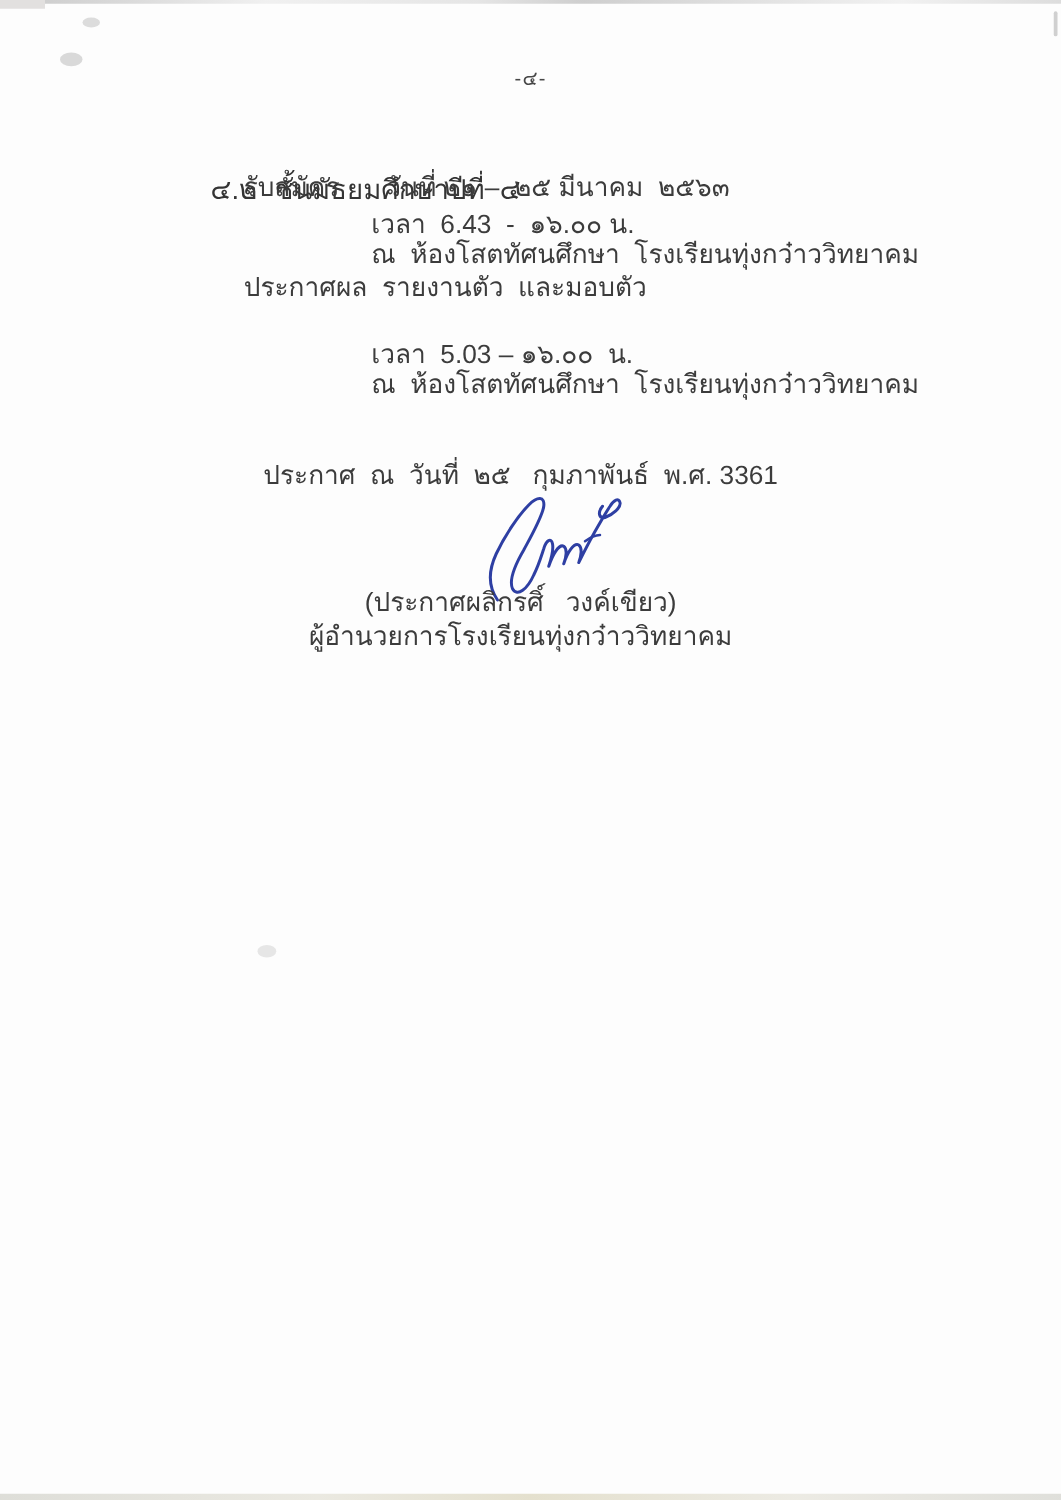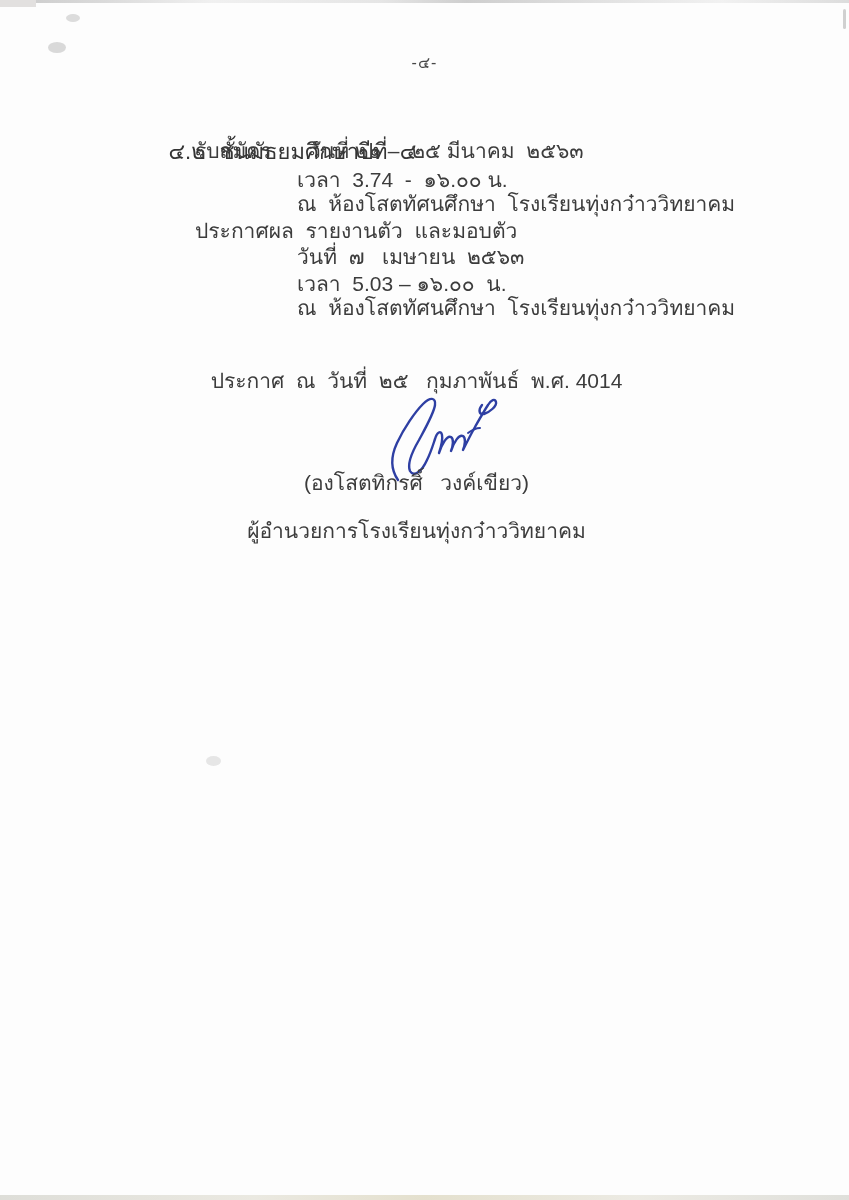--- a/index.html
+++ b/index.html
@@ -60,29 +60,28 @@
   <div class="edge-bottom"></div>
 
   <div class="page-number">-๔-</div>
 
   <div class="heading">
     <span class="sec-no">๔.๒</span><span>ชั้นมัธยมศึกษาปีที่  ๔</span>
   </div>
 
   <div class="line" style="left:195px;top:139px;text-align:right;">รับสมัคร</div>
   <div class="line" style="left:309px;top:139px;">วันที่ ๒๑ –  ๒๕ มีนาคม  ๒๕๖๓</div>
-  <div class="line" style="left:297px;top:168px;">เวลา  3.74  -  ๑๖.๐๐ น.</div>
+  <div class="line" style="left:297px;top:168px;">เวลา  6.43  -  ๑๖.๐๐ น.</div>
   <div class="line" style="left:297px;top:192px;">ณ  ห้องโสตทัศนศึกษา  โรงเรียนทุ่งกว๋าววิทยาคม</div>
 
   <div class="line" style="left:195px;top:219px;">ประกาศผล  รายงานตัว  และมอบตัว</div>
-  <div class="line" style="left:297px;top:245px;">วันที่  ๗   เมษายน  ๒๕๖๓</div>
   <div class="line" style="left:297px;top:272px;">เวลา  5.03 – ๑๖.๐๐  น.</div>
   <div class="line" style="left:297px;top:296px;">ณ  ห้องโสตทัศนศึกษา  โรงเรียนทุ่งกว๋าววิทยาคม</div>
 
-  <div class="line centered" style="top:369px;">ประกาศ  ณ  วันที่  ๒๕   กุมภาพันธ์  พ.ศ. 4014</div>
+  <div class="line centered" style="top:369px;">ประกาศ  ณ  วันที่  ๒๕   กุมภาพันธ์  พ.ศ. 3361</div>
 
   <svg class="sig-svg" viewBox="0 0 122 98" aria-hidden="true">
     <path stroke="#2e3fa3" stroke-width="2.4" d="M 23,94
          C 16,84 15,72 22,57
          C 29,42 40,26 48,18
          C 55,11 61,11 60,19
          C 59,27 51,41 44,54
          C 37,66 32,78 35,85
          C 39,92 47,85 52,74
          C 56,66 58,59 60,53
@@ -93,16 +92,16 @@
          C 79,56 84,48 88,50
          C 91,52 90,59 88,64
          C 92,56 96,48 100,41
          C 104,34 109,25 113,19
          C 116,14 120,12 121,16
          C 122,20 115,26 109,28
          C 104,29 103,24 107,19"></path>
     <path stroke="#2e3fa3" stroke-width="2" d="M 93,47 C 97,44 101,42 105,42"></path>
   </svg>
 
-  <div class="line centered" style="top:471px;">(องโสตทิกรศิ์   วงค์เขียว)</div>
-  <div class="line centered" style="top:519px;font-family:Liberation Serif, serif;">ผู้อำนวยการโรงเรียนทุ่งกว๋าววิทยาคม</div>
+  <div class="line centered" style="top:471px;">(ประกาศผลิกรศิ์   วงค์เขียว)</div>
+  <div class="line centered" style="top:497px;font-family:Liberation Serif, serif;">ผู้อำนวยการโรงเรียนทุ่งกว๋าววิทยาคม</div>
 
 </div>
 
 </body></html>

